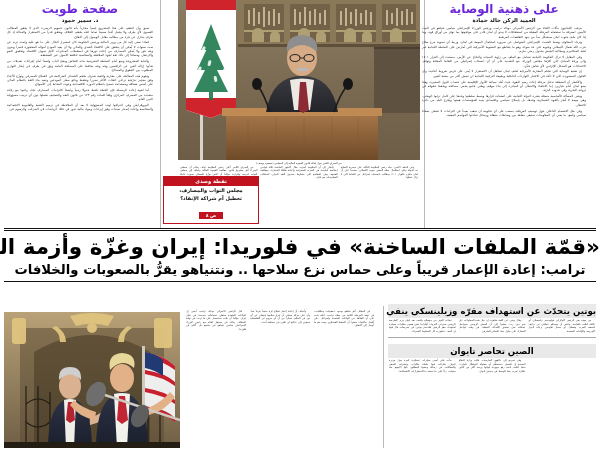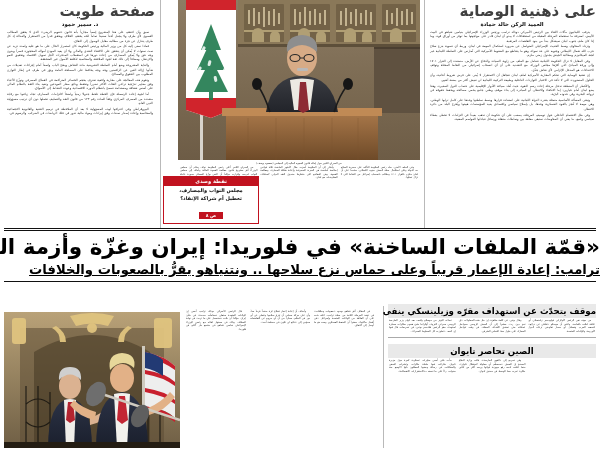--- a/index.html
+++ b/index.html
@@ -22,32 +22,32 @@
   .ftext p{margin:0 0 1.6px 0;text-indent:4px;}
 
   
   .top{position:absolute;left:0;top:0;width:600px;height:228px;}
 
   .vrule{position:absolute;top:0;width:0;border-right:0.7px solid #b9b9b9;height:100%;}
 
   
   .opcol{position:absolute;top:2px;width:150px;}
   .opcol .optitle{
-    font-size:15px;font-weight:bold;text-align:right;
-    letter-spacing:-0.3px;color:#404040;margin:0 0 1px 0;
+    font-size:12px;font-weight:bold;text-align:center;
+    letter-spacing:-0.3px;color:#6d28d9;margin:0 0 1px 0;
     font-family:"DejaVu Sans","Liberation Sans",sans-serif;
   }
   .opcol .opauthor{
     font-size:5.4px;font-weight:bold;text-align:center;color:#111;
     margin:0 0 3px 0;letter-spacing:0.2px;
   }
   .opcol .opbody{padding:0 2px;}
 
   #op-left{left:5px;}
-  #op-right{right:4px;width:168px;}
+  #op-right{right:12px;width:168px;}
 
   
   .centerblock{position:absolute;left:178px;top:0;width:242px;}
   .photo-main{
     position:relative;width:242px;height:160px;overflow:hidden;
     background:#7a6a55;
   }
   .photo-caption{
     font-size:2.6px;line-height:3.4px;text-align:center;color:#333;
     padding:1.5px 2px 0 2px;
@@ -78,24 +78,23 @@
   
   .band{position:absolute;left:0;top:228px;width:600px;}
   .rule-top{height:0;border-top:1.6px solid #111;margin:0 4px;}
   .rule-thin{height:0;border-top:0.7px solid #111;margin:1.4px 4px 0 4px;}
   .headline{
     font-size:21.5px;font-weight:bold;text-align:center;color:#000;
     letter-spacing:-0.9px;line-height:26px;margin:3px 0 0 0;
     white-space:nowrap;
   }
   .subheadline{
-    font-size:13.2px;font-weight:bold;color:#000;
+    font-size:13.2px;font-weight:bold;text-align:center;color:#000;
     letter-spacing:-0.5px;line-height:16px;margin:2px 0 0 0;
     white-space:nowrap;
-    text-decoration:underline;
   }
   .rule-bottom{height:0;border-top:1.4px solid #111;margin:3px 4px 0 4px;}
 
   
   .bottom{position:absolute;left:0;top:302px;width:600px;height:148px;}
 
   .photo-bottom{
     position:absolute;left:4px;top:10px;width:176px;height:136px;
     overflow:hidden;background:#6d5a44;
   }
@@ -401,21 +400,21 @@
       </div>
     <div class="btxt ftext t25" id="bcol2">
         <p>وأضاف أن إعادة إعمار قطاع غزة ستبدأ قريباً جداً، وأن على حركة حماس أن تنزع سلاحها وتتخلى عن أي دور في الحكم، محذّراً من أن أي خروج عن التفاهمات سيؤدي إلى «نتائج لن تكون في مصلحة أحد».</p>
       </div>
     <div class="btxt ftext t25" id="bcol3">
         <p>في المقابل، أقرّ نتنياهو بوجود «صعوبات وخلافات» في تنفيذ المرحلة الثانية من خطة ترامب، لكنه شدد على أن العلاقة بين الولايات المتحدة وإسرائيل «في أفضل حالاتها»، معتبراً أن الضغط العسكري وحده هو ما أوصل إلى الاتفاق.</p>
       </div>
 
     <div class="sidebar">
       <div>
-        <div class="sbhead">موقف يتحدّث عن استهداف مقرّه وزيلينسكي ينفي</div>
+        <div class="sbhead">بوتين يتحدّث عن استهداف مقرّه وزيلينسكي ينفي</div>
         <div class="sbcols">
           <div class="sbc ftext t25" id="sb0c0">
               <p>تصاعد التوتر بين موسكو وكييف بعد اتهام وزير الخارجية الروسي سيرغي لافروف أوكرانيا بشنّ هجوم بطائرات مسيّرة استهدف مقرّ الرئيس فلاديمير بوتين، في تصريحات قال فيها إن كييف «تجاوزت كل الخطوط الحمراء».</p>
             </div>
           <div class="sbc ftext t25" id="sb0c1">
               <p>وقال بوتين، في كلمة متلفزة، إن مثل هذه المحاولات «لن تمرّ دون رد»، مشيراً إلى أن الجيش الروسي سيواصل عملياته حتى تحقيق الأهداف المعلنة، في وقت تتواصل المعارك على طول خط التماس الشرقي.</p>
             </div>
           <div class="sbc ftext t25" id="sb0c2">
               <p>من جهته نفى الرئيس الأوكراني فولوديمير زيلينسكي أي علاقة لبلاده بالحادث، واعتبر أن موسكو «تفتّش عن ذرائع» لتصعيد الحرب وتعطيل أي مسار تفاوضي ترعاه الدول الأوروبية والولايات المتحدة.</p>
             </div>

